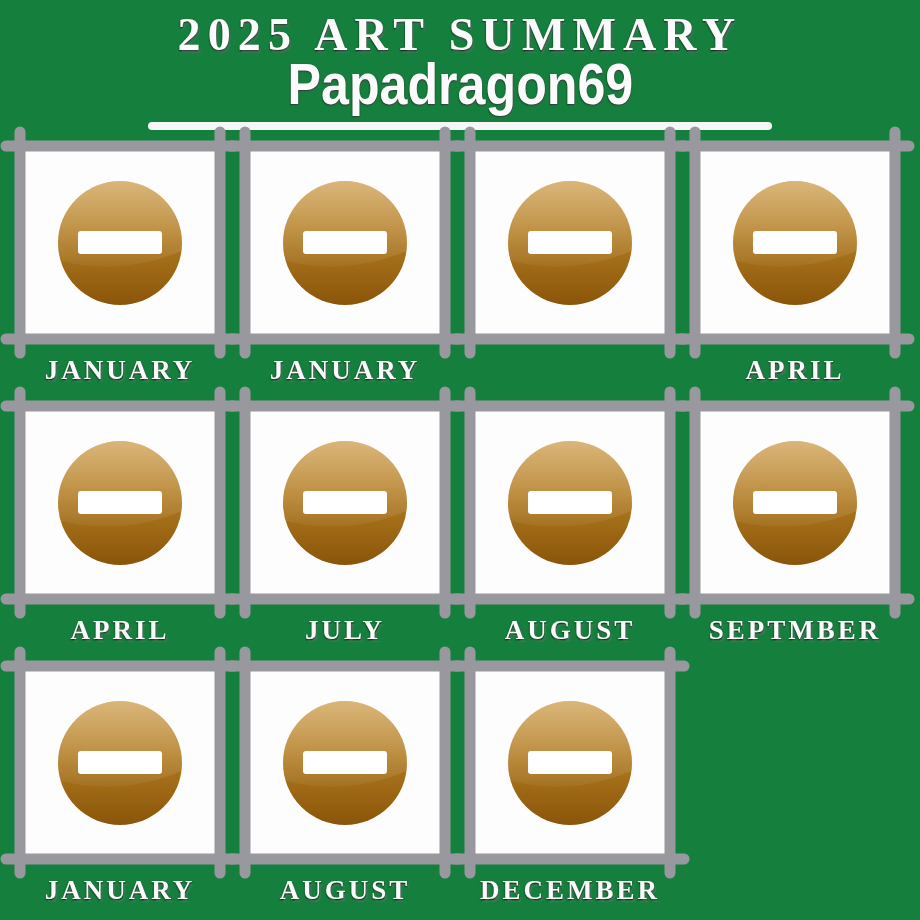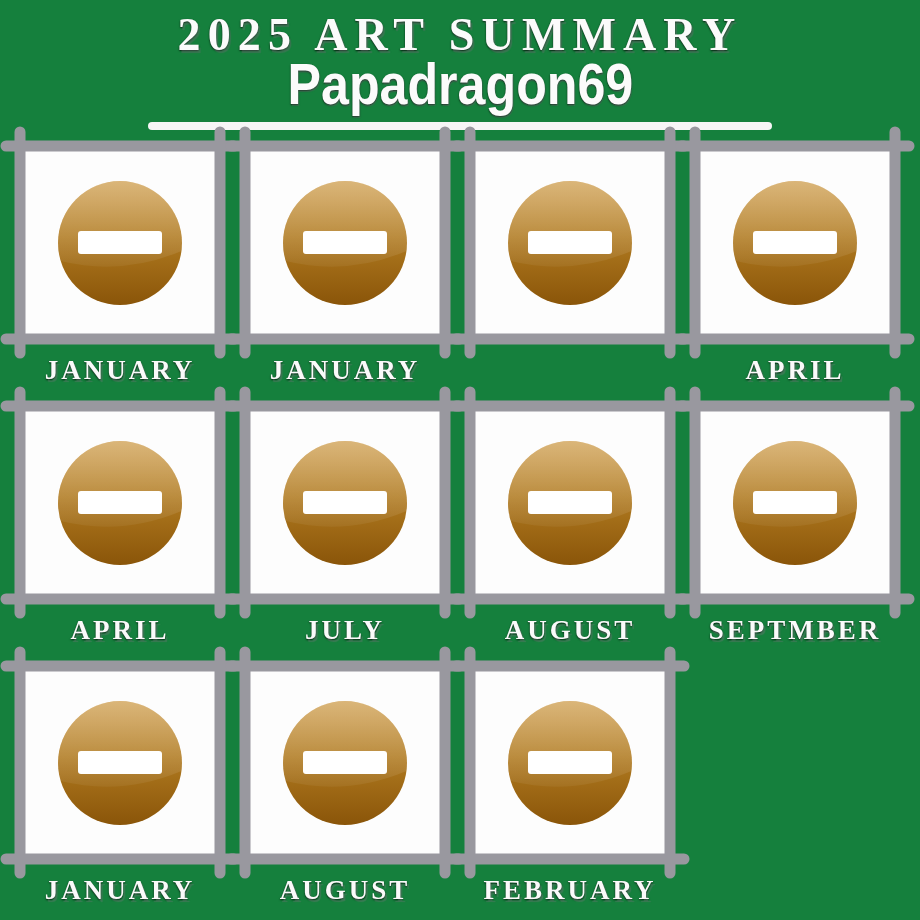--- a/index.html
+++ b/index.html
@@ -247,17 +247,17 @@
 
     <div class="cell">
       <div class="frame-wrap">
         <svg class="frame-svg" width="212" height="205" viewBox="0 0 212 205">
             <use href="#art-frame-shape"></use>
           </svg>
         <svg class="icon" viewBox="0 0 128 128">
             <use href="#no-entry-shape"></use>
           </svg>
       </div>
-      <div class="month">FEBRUARY</div>
+      <div class="month">DECEMBER</div>
     </div>
 
   </div>
 </div>
 
 </body></html>

